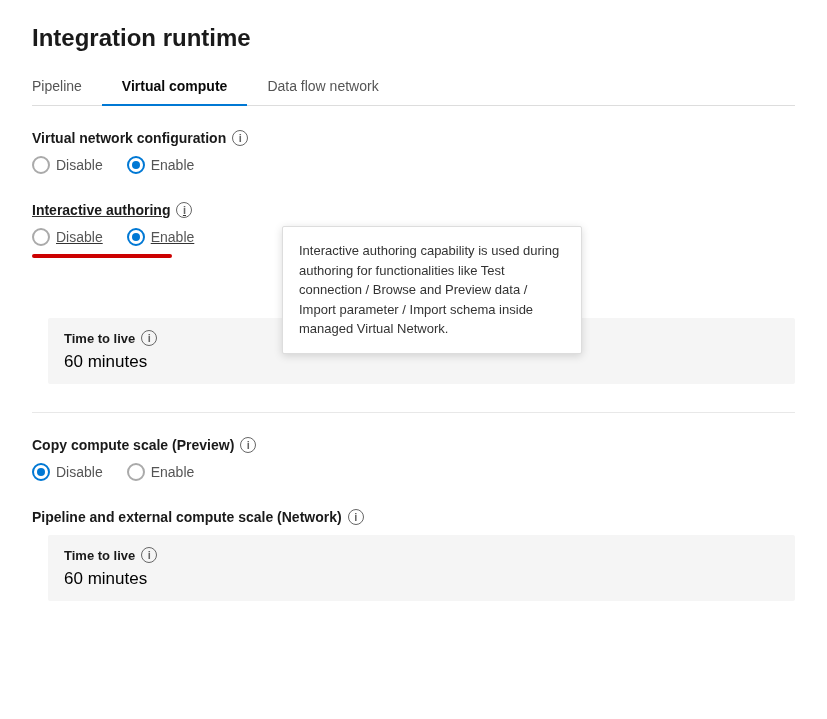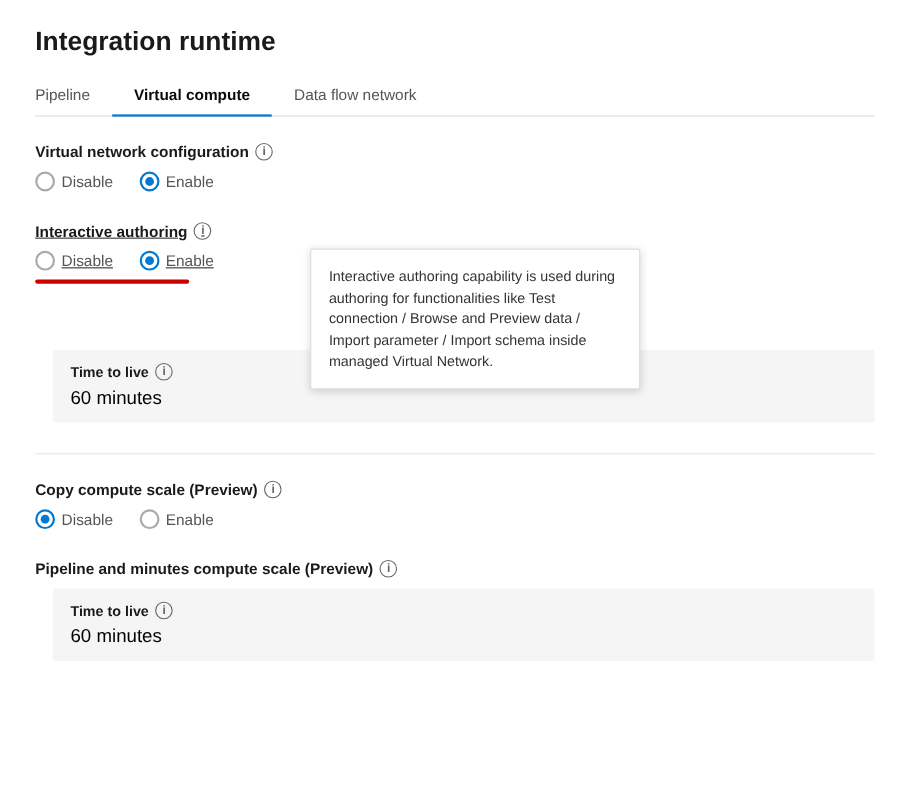--- a/index.html
+++ b/index.html
@@ -256,21 +256,21 @@
     </label>
     <label class="radio-option">
       <div class="radio-outer"></div>
       <span class="radio-label">Enable</span>
     </label>
   </div>
 </div>
 
 <div class="section">
   <div class="section-title">
-    <span>Pipeline and minutes compute scale (Preview)</span>
+    <span>Pipeline and external compute scale (Network)</span>
     <span class="info-icon">i</span>
   </div>
 
   <div class="subsection">
     <div class="time-to-live-section">
       <div class="time-label">
         <span>Time to live</span>
         <span class="info-icon">i</span>
       </div>
       <div class="time-value">60 minutes</div>

